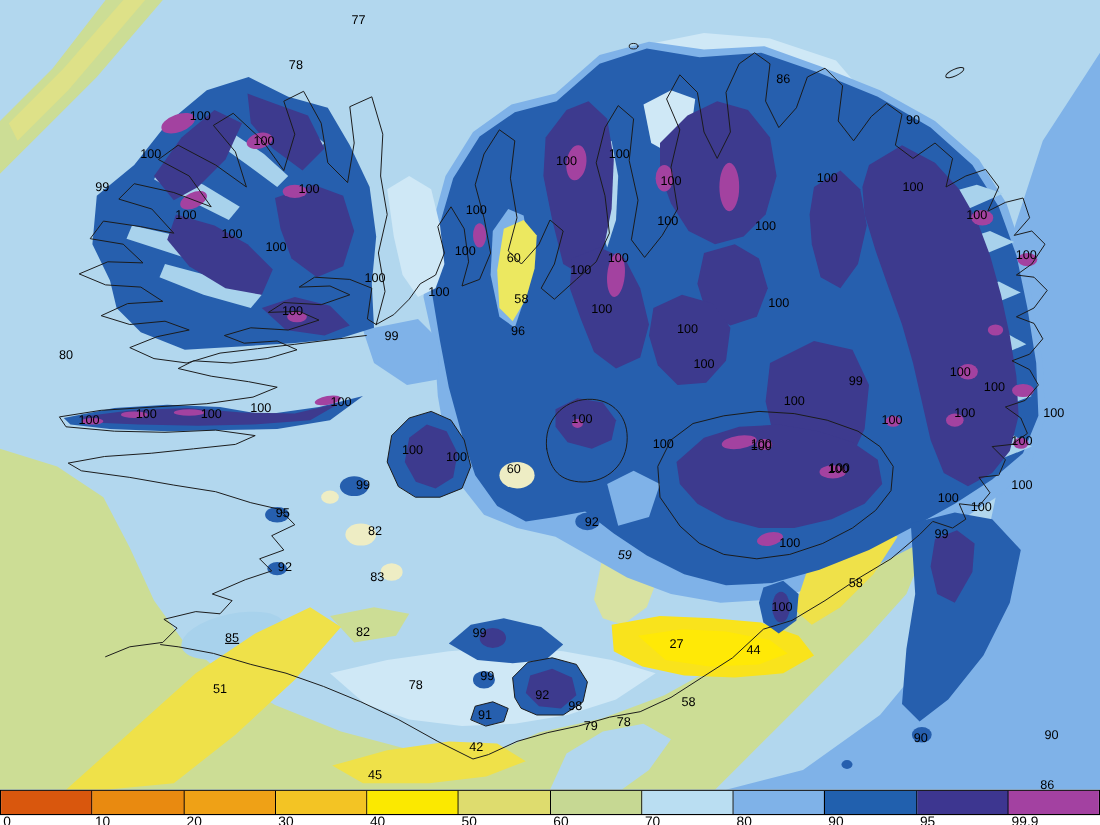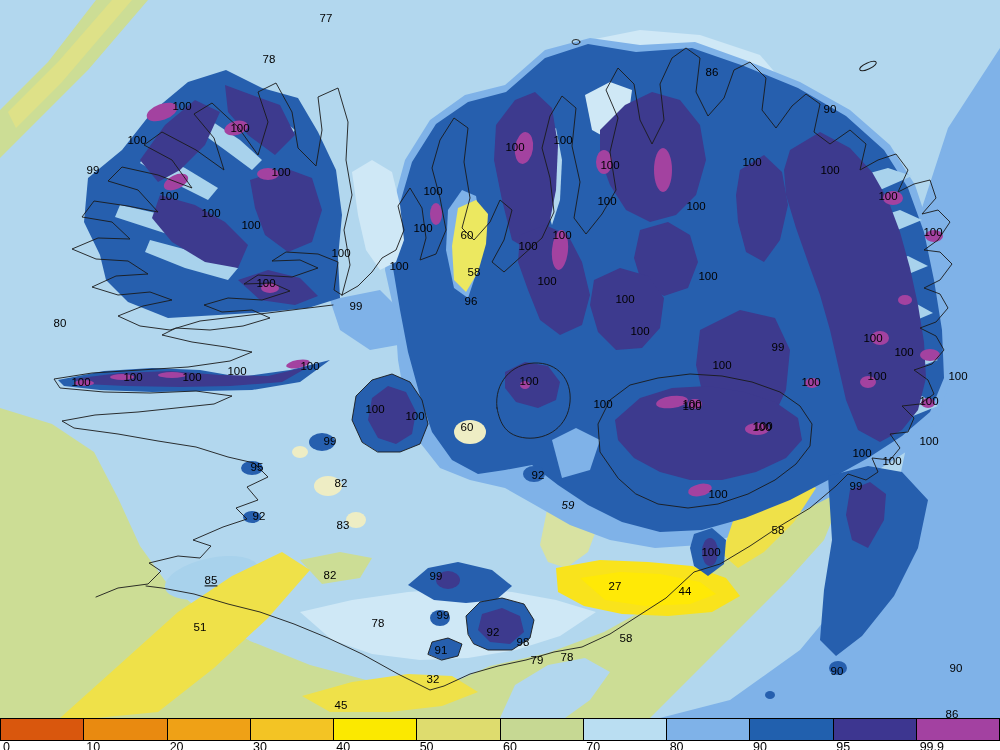--- a/index.html
+++ b/index.html
@@ -241,21 +241,21 @@
       <span class="vlabel" style="left: 568px; top: 506px; font-style: italic;">59</span>
       <span class="vlabel" style="left: 211px; top: 581px; text-decoration: underline;">85</span>
       <span class="vlabel" style="left: 330px; top: 576px;">82</span>
       <span class="vlabel" style="left: 200px; top: 628px;">51</span>
       <span class="vlabel" style="left: 378px; top: 624px;">78</span>
       <span class="vlabel" style="left: 436px; top: 577px;">99</span>
       <span class="vlabel" style="left: 523px; top: 595px; margin-top: 48px;">98</span>
       <span class="vlabel" style="left: 443px; top: 616px;">99</span>
       <span class="vlabel" style="left: 493px; top: 633px;">92</span>
       <span class="vlabel" style="left: 441px; top: 651px;">91</span>
-      <span class="vlabel" style="left: 433px; top: 680px;">32</span>
+      <span class="vlabel" style="left: 433px; top: 680px;">42</span>
       <span class="vlabel" style="left: 615px; top: 587px;">27</span>
       <span class="vlabel" style="left: 685px; top: 592px;">44</span>
       <span class="vlabel" style="left: 626px; top: 639px;">58</span>
       <span class="vlabel" style="left: 537px; top: 661px;">79</span>
       <span class="vlabel" style="left: 567px; top: 658px;">78</span>
       <span class="vlabel" style="left: 341px; top: 706px;">45</span>
       <span class="vlabel" style="left: 711px; top: 553px;">100</span>
       <span class="vlabel" style="left: 837px; top: 672px;">90</span>
       <span class="vlabel" style="left: 956px; top: 669px;">90</span>
       <span class="vlabel" style="left: 952px; top: 715px;">86</span>

